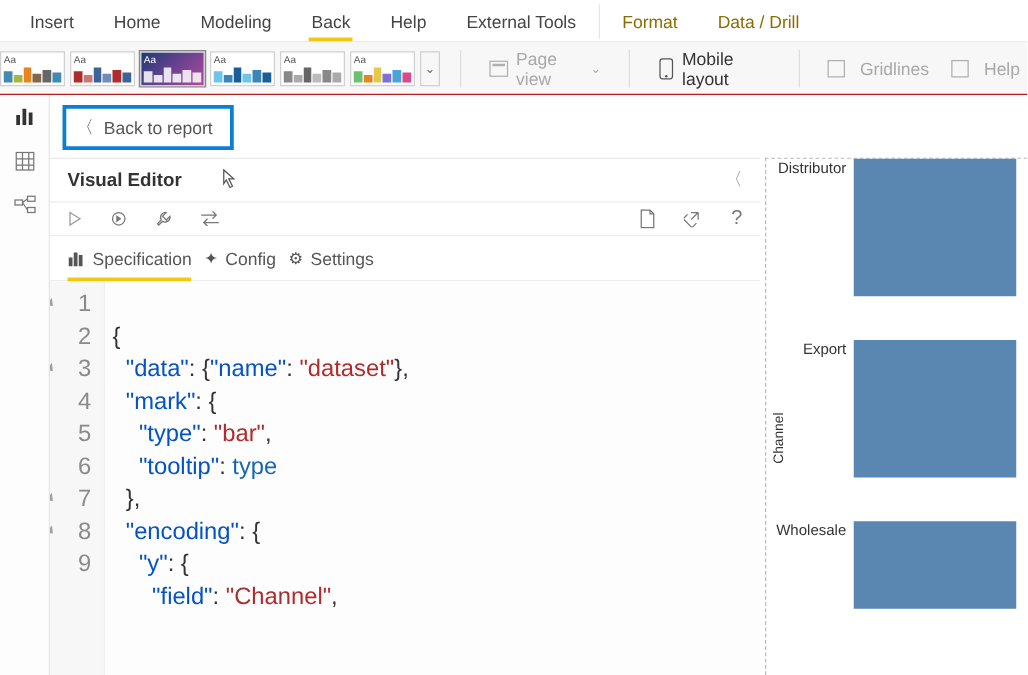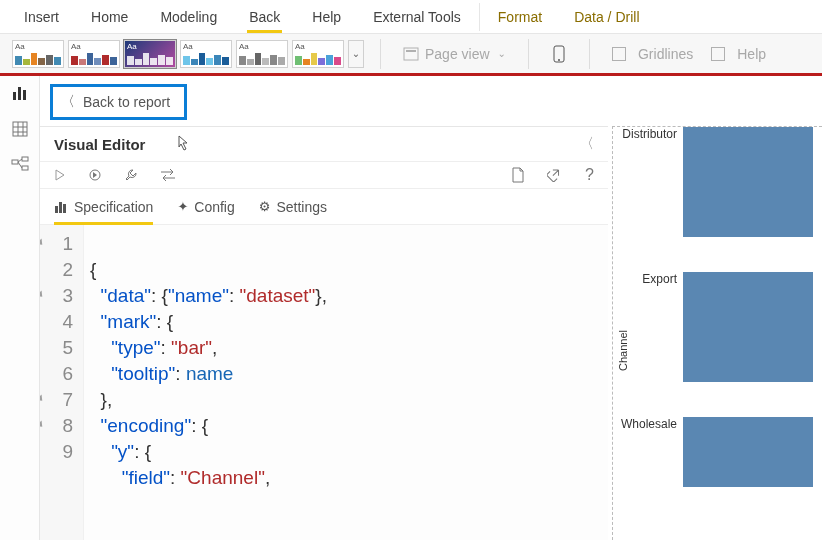--- a/index.html
+++ b/index.html
@@ -7,21 +7,21 @@
 
   
   .menubar { display: flex; align-items: center; height: 34px; border-bottom: 1px solid #e6e6e6; padding-left: 8px; }
   .menubar .mi { padding: 0 16px; height: 100%; display: flex; align-items: center; cursor: pointer; color: #444; font-size: 14px; }
   .menubar .mi.active { position: relative; }
   .menubar .mi.active::after { content:""; position:absolute; bottom:0; left:14px; right:14px; height:3px; background:#f2c811; }
   .group-sep { width:1px; background:#e6e6e6; height:28px; margin:0 2px; }
   .menubar .mi.sec { color:#8a6d00; }
 
   
-  .ribbon { display:flex; align-items:center; height:42px; background:#f7f7f7; border-bottom:3px solid #b91c1c; padding:0 12px; gap:6px; }
+  .ribbon { display:flex; align-items:center; height:42px; background:#f7f7f7; border-bottom:1px solid #b91c1c; padding:0 0; gap:6px; }
   .themes { display:flex; gap:4px; align-items:center; }
   .theme { width:52px; height:28px; border:1px solid #d0d0d0; background:#fff; position:relative; display:flex; flex-direction:column; }
   .theme.sel { outline:1px solid #888; }
   .theme .aa { font-size:8px; color:#555; position:absolute; top:1px; left:2px; }
   .theme .bars { position:absolute; bottom:2px; left:2px; right:2px; display:flex; align-items:flex-end; gap:1px; height:14px; }
   .theme .bars span { flex:1; }
   .theme-1 .bars span:nth-child(1){height:60%;background:#418ab3}.theme-1 .bars span:nth-child(2){height:40%;background:#a6b73c}.theme-1 .bars span:nth-child(3){height:80%;background:#e68422}.theme-1 .bars span:nth-child(4){height:50%;background:#846648}.theme-1 .bars span:nth-child(5){height:70%;background:#666}.theme-1 .bars span:nth-child(6){height:55%;background:#418ab3}
   .theme-2 .bars span { background:#b02b2b } .theme-2 .bars span:nth-child(1){height:60%}.theme-2 .bars span:nth-child(2){height:40%;background:#c97878}.theme-2 .bars span:nth-child(3){height:80%;background:#3d6499}.theme-2 .bars span:nth-child(4){height:50%;background:#6f8dbb}.theme-2 .bars span:nth-child(5){height:70%;background:#b02b2b}.theme-2 .bars span:nth-child(6){height:55%;background:#3d6499}
   .theme-3 { background:linear-gradient(135deg,#1f3a7a,#b04aa0); } .theme-3 .aa{color:#fff} .theme-3 .bars span{background:rgba(255,255,255,0.85)} .theme-3 .bars span:nth-child(1){height:60%}.theme-3 .bars span:nth-child(2){height:40%}.theme-3 .bars span:nth-child(3){height:80%}.theme-3 .bars span:nth-child(4){height:50%}.theme-3 .bars span:nth-child(5){height:70%}.theme-3 .bars span:nth-child(6){height:55%}
   .theme-4 .bars span:nth-child(1){height:60%;background:#6ec5e9}.theme-4 .bars span:nth-child(2){height:40%;background:#3b86b9}.theme-4 .bars span:nth-child(3){height:80%;background:#1a5d99}.theme-4 .bars span:nth-child(4){height:50%;background:#6ec5e9}.theme-4 .bars span:nth-child(5){height:70%;background:#3b86b9}.theme-4 .bars span:nth-child(6){height:55%;background:#1a5d99}
@@ -50,21 +50,21 @@
   .ed-head { display:flex; align-items:center; padding:8px 14px; border-bottom:1px solid #eee; }
   .ed-head h2 { font-size:15px; font-weight:600; color:#333; }
   .ed-head .cur { margin-left:30px; font-size:14px; color:#888; }
   .ed-head .sp { flex:1; }
   .ed-head .coll { font-size:14px; color:#888; }
 
   .ed-tools { display:flex; align-items:center; padding:4px 14px; border-bottom:1px solid #eee; gap:22px; }
   .ed-tools .ti { color:#777; font-size:14px; }
   .ed-tools .sp { flex:1; }
 
-  .ed-tabs { display:flex; gap:24px; padding:0 14px; border-bottom:1px solid #eee; height:36px; align-items:center; }
+  .ed-tabs { display:flex; gap:10px; padding:0 14px; border-bottom:1px solid #eee; height:36px; align-items:center; }
   .ed-tab { display:flex; align-items:center; gap:6px; color:#555; font-size:14px; height:100%; position:relative; }
   .ed-tab.active::after { content:""; position:absolute; left:0; right:0; bottom:-1px; height:3px; background:#f2c811; }
   .ed-tab .tico { font-size:13px; }
 
   .code-area { flex:1; display:flex; font-family: Consolas, monospace; font-size:19px; overflow:hidden; background: #fdfdfd; }
   .gutter { width:44px; text-align:right; color:#8a8a8a; padding:6px 10px 0 0; user-select:none; border-right: 1px solid #f0f0f0; background:#f7f7f7; }
   .gutter div { line-height:26px; position:relative; }
   .fold { position:absolute; left:-2px; top:8px; width:0; height:0; border-left:5px solid #a0a0a0; border-top:4px solid transparent; border-bottom:4px solid transparent; transform:rotate(45deg); }
   .code { padding:6px 0 0 6px; line-height:26px; white-space:pre; }
   .pun { color:#333; }
@@ -184,20 +184,21 @@
     <span class="chev">⌄</span>
   </div>
   <div class="ribbon-sep"></div>
   <div class="ribbon-btn" style="color:#333">
     <span class="ico">
       <svg width="12" height="18">
           <rect x="1" y="1" width="10" height="16" rx="2" fill="none" stroke="#555"></rect>
           <circle cx="6" cy="15" r="1" fill="#555"></circle>
         </svg>
     </span>
+    <span>Mobile layout</span>
   </div>
   <div class="ribbon-sep"></div>
   <div class="ribbon-btn">
     <span class="chk"></span>
     <span>Gridlines</span>
   </div>
   <div class="ribbon-btn">
     <span class="chk"></span>
     <span>Help</span>
   </div>
@@ -321,21 +322,21 @@
             <div><span>6</span></div>
             <div><span class="fold"></span><span>7</span></div>
             <div><span class="fold"></span><span>8</span></div>
             <div><span>9</span></div>
           </div>
           <div class="code">
 <span class="pun">{</span>
   <span class="key">"data"</span><span class="pun">: {</span><span class="key">"name"</span><span class="pun">: </span><span class="str">"dataset"</span><span class="pun">},</span>
   <span class="key">"mark"</span><span class="pun">: {</span>
     <span class="key">"type"</span><span class="pun">: </span><span class="str">"bar"</span><span class="pun">,</span>
-    <span class="key">"tooltip"</span><span class="pun">: </span><span class="bool">name</span>
+    <span class="key">"tooltip"</span><span class="pun">: </span><span class="bool">type</span>
   <span class="pun">},</span>
   <span class="key">"encoding"</span><span class="pun">: {</span>
     <span class="key">"y"</span><span class="pun">: {</span>
       <span class="key">"field"</span><span class="pun">: </span><span class="str">"Channel"</span><span class="pun">,</span>
 </div>
         </div>
       </div>
 
       <div class="preview-col">
         <div class="axis-label">Channel</div>

